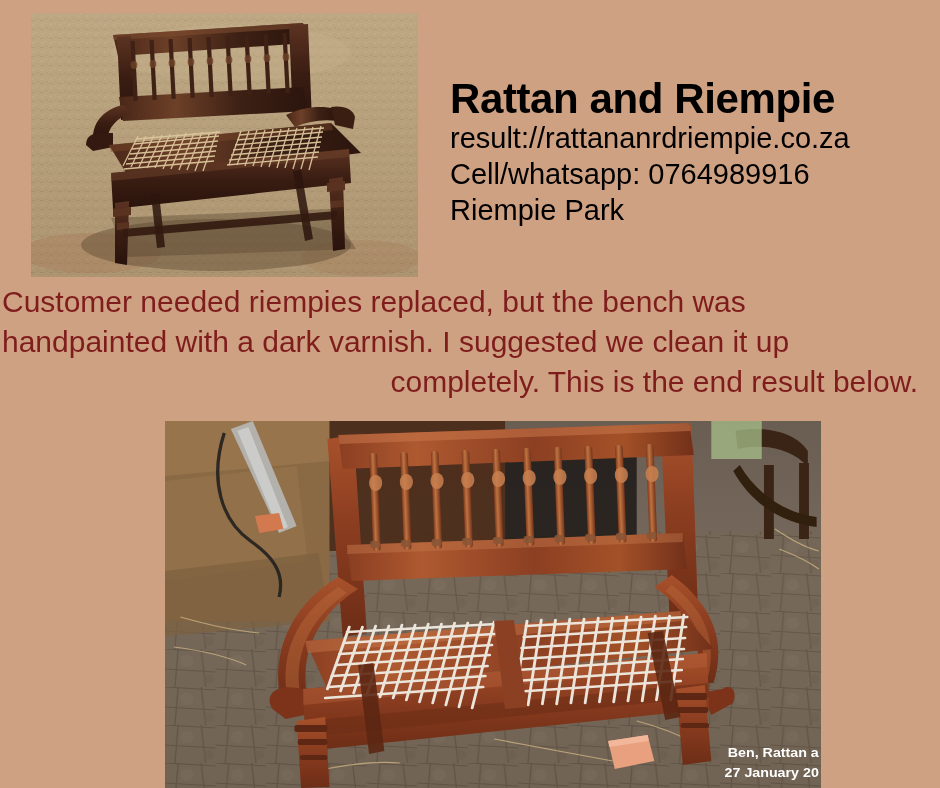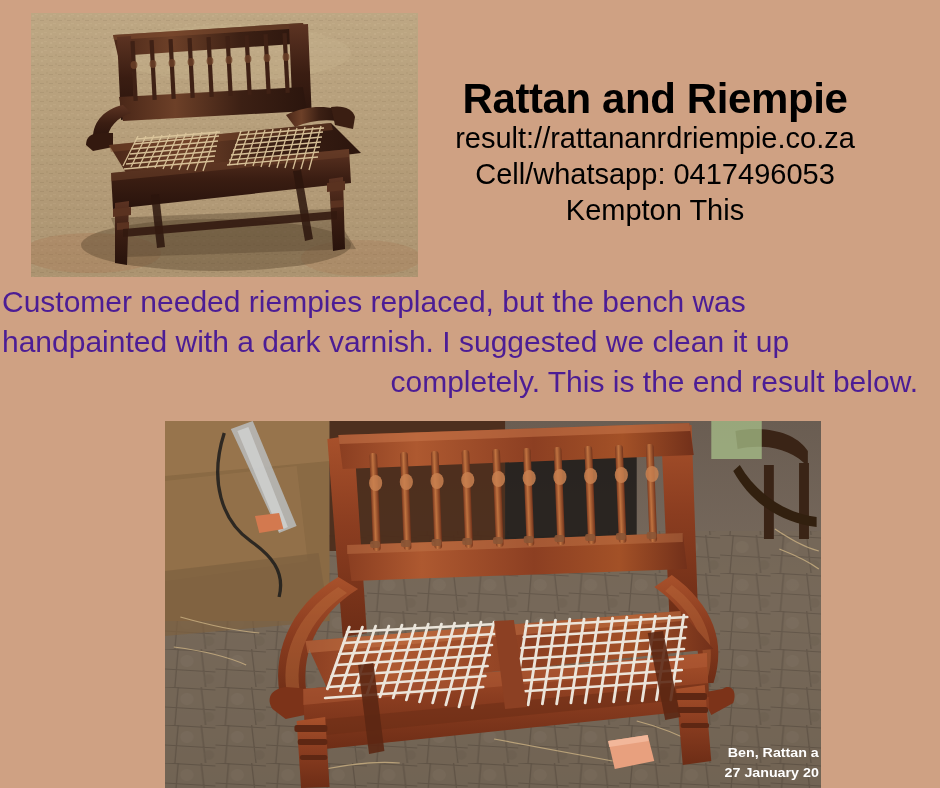--- a/index.html
+++ b/index.html
@@ -35,24 +35,24 @@
     top: 421px;
     width: 656px;
     height: 367px;
     overflow: hidden;
   }
   .photo-svg { display: block; width: 100%; height: 100%; }
 
   
   #header-block {
     position: absolute;
-    left: 430px;
+    left: 450px;
     top: 76px;
     width: 450px;
-    text-align: center;
+    text-align: left;
     color: #000000;
   }
   #brand-title {
     font-size: 42px;
     font-weight: bold;
     line-height: 1.08;
     letter-spacing: -0.4px;
     white-space: nowrap;
   }
   .header-line {
@@ -63,21 +63,21 @@
   }
 
   
   #body-copy {
     position: absolute;
     left: 2px;
     top: 282px;
     width: 916px;
     font-size: 30px;
     line-height: 40px;
-    color: #4c1d95;
+    color: #7f1d1d;
     text-align: justify;
     text-justify: inter-word;
   }
   #body-copy .lastline { text-align: right; }
 </style>
 </head>
 <body>
 
 <div id="page" style="background: rgb(207, 161, 131);">
 
@@ -224,22 +224,22 @@
       <polygon points="120,182 128,181 134,234 126,235" fill="#2b150d" opacity=".85"></polygon>
       <polygon points="262,158 270,157 282,226 274,228" fill="#2b150d" opacity=".85"></polygon>
 
       <polygon points="92,216 306,198 306,206 92,224" fill="#33190f" opacity=".9"></polygon>
     </svg>
   </div>
 
   <div id="header-block">
     <div id="brand-title">Rattan and Riempie</div>
     <div class="header-line">result://rattananrdriempie.co.za</div>
-    <div class="header-line">Cell/whatsapp: 0417496053</div>
-    <div class="header-line">Kempton This</div>
+    <div class="header-line">Cell/whatsapp: 0764989916</div>
+    <div class="header-line">Riempie Park</div>
   </div>
 
   <div id="body-copy">
     <div>Customer needed riempies replaced, but the bench was</div>
     <div>handpainted with a dark varnish. I suggested we clean it up</div>
     <div class="lastline">completely. This is the end result below.</div>
   </div>
 
   <div id="photo-after">
     <svg class="photo-svg" viewBox="0 0 598 367" preserveAspectRatio="none">

